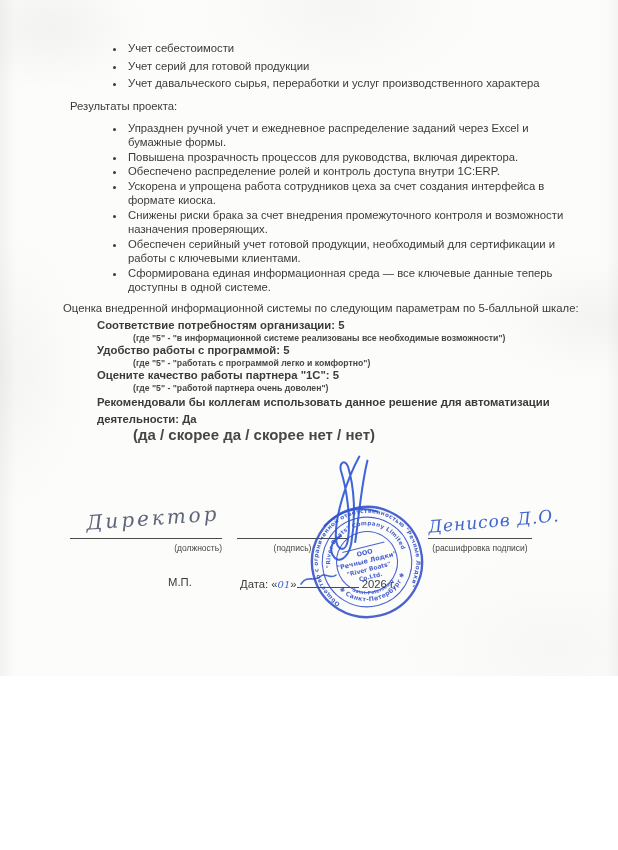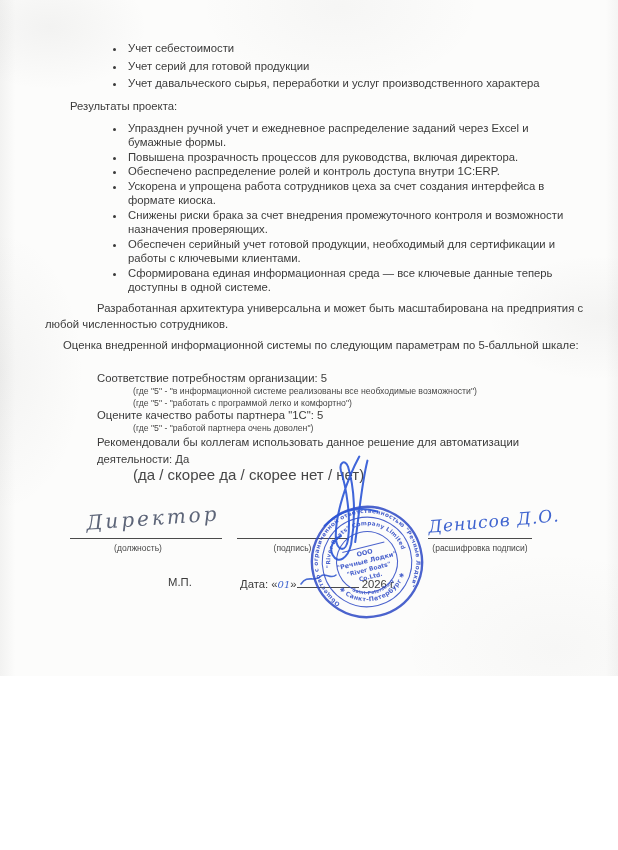--- a/index.html
+++ b/index.html
@@ -28,33 +28,33 @@
   ul.doc-list li { padding-left:2px; }
   ul.top-list { padding-top:40px; }
   ul.top-list li { line-height:17.5px; }
   .results-heading { margin:6px 0 0 70px; line-height:15px; }
   ul.results-list { margin-top:7px; }
   ul.results-list li { line-height:14.5px; }
 
   .arch-para { margin:5px 0 0 45px; width:548px; text-indent:52px; line-height:16px; }
   .flow-line { margin:7px 0 0 97px; line-height:13px; }
   .rating-intro { margin:7px 0 0 63px; line-height:13px; }
-  .ratings { margin:20px 0 0 97px; }
+  .ratings { margin:4px 0 0 97px;font-weight:bold; }
   .rating-label { line-height:13px; }
   .rating-note { font-size:8.7px; line-height:12px; margin-left:36px; color:#474747; }
   .recommend-label { line-height:17px; }
   .recommend-note { font-size:15px; line-height:14px; margin-left:36px; color:#474747; }
 
   
   .sig-line { position:absolute; border-bottom:1.2px solid #4a4a4a; height:0; }
   .sig-line.l1 { left:70px;  top:538px; width:152px; }
   .sig-line.l2 { left:237px; top:538px; width:111px; }
   .sig-line.l3 { left:428px; top:538px; width:104px; }
   .sig-label { position:absolute; top:543px; font-size:8.5px; color:#474747; text-align:center; z-index:1; }
-  .sig-label.s1 { left:62px;  width:152px; }
+  .sig-label.s1 { left:70px;  width:152px;text-align:right; }
   .sig-label.s2 { left:237px; width:111px; }
   .sig-label.s3 { left:418px; width:124px; }
 
   .hand { position:absolute; font-family:"DejaVu Serif", serif; font-style:italic; z-index:2; }
   .hand-position { left:86px; top:506px; font-size:20px; letter-spacing:3px; color:#5d6578; transform:rotate(-4deg); }
   .hand-name { left:428px; top:511px; font-size:17px; letter-spacing:1px; color:#3f64cf; transform:rotate(-5deg); }
   .hand-day { font-family:"DejaVu Serif", serif; font-style:italic; font-size:10px; color:#3f64cf;text-align:right; }
 
   .mp { position:absolute; left:168px; top:576px; font-size:11.3px; z-index:1; }
   .date-row { position:absolute; left:240px; top:576px; font-size:11.3px; z-index:1; white-space:nowrap; }
@@ -87,28 +87,27 @@
       <li class="preline">Ускорена и упрощена работа сотрудников цеха за счет создания интерфейса в
 формате киоска.</li>
       <li class="preline">Снижены риски брака за счет внедрения промежуточного контроля и возможности
 назначения проверяющих.</li>
       <li class="preline">Обеспечен серийный учет готовой продукции, необходимый для сертификации и
 работы с ключевыми клиентами.</li>
       <li class="preline">Сформирована единая информационная среда — все ключевые данные теперь
 доступны в одной системе.</li>
     </ul>
 
-    <div class="arch-para preline">Разработанная архитектура универсальна и может быть масштабирована на предприятия с
-любой численностью сотрудников.</div>
 
     <div class="rating-intro">Оценка внедренной информационной системы по следующим параметрам по 5-балльной шкале:</div>
 
     <div class="ratings">
       <div class="rating-label">Соответствие потребностям организации: 5</div>
       <div class="rating-note">(где "5" - "в информационной системе реализованы все необходимые возможности")</div>
+      <div class="rating-label">Удобство работы с программой: 5</div>
       <div class="rating-note">(где "5" - "работать с программой легко и комфортно")</div>
       <div class="rating-label">Оцените качество работы партнера "1С": 5</div>
       <div class="rating-note">(где "5" - "работой партнера очень доволен")</div>
       <div class="rating-label recommend-label preline">Рекомендовали бы коллегам использовать данное решение для автоматизации
 деятельности: Да</div>
       <div class="recommend-note">(да / скорее да / скорее нет / нет)</div>
     </div>
   </div>
 
   <div class="hand hand-position">Директор</div>

